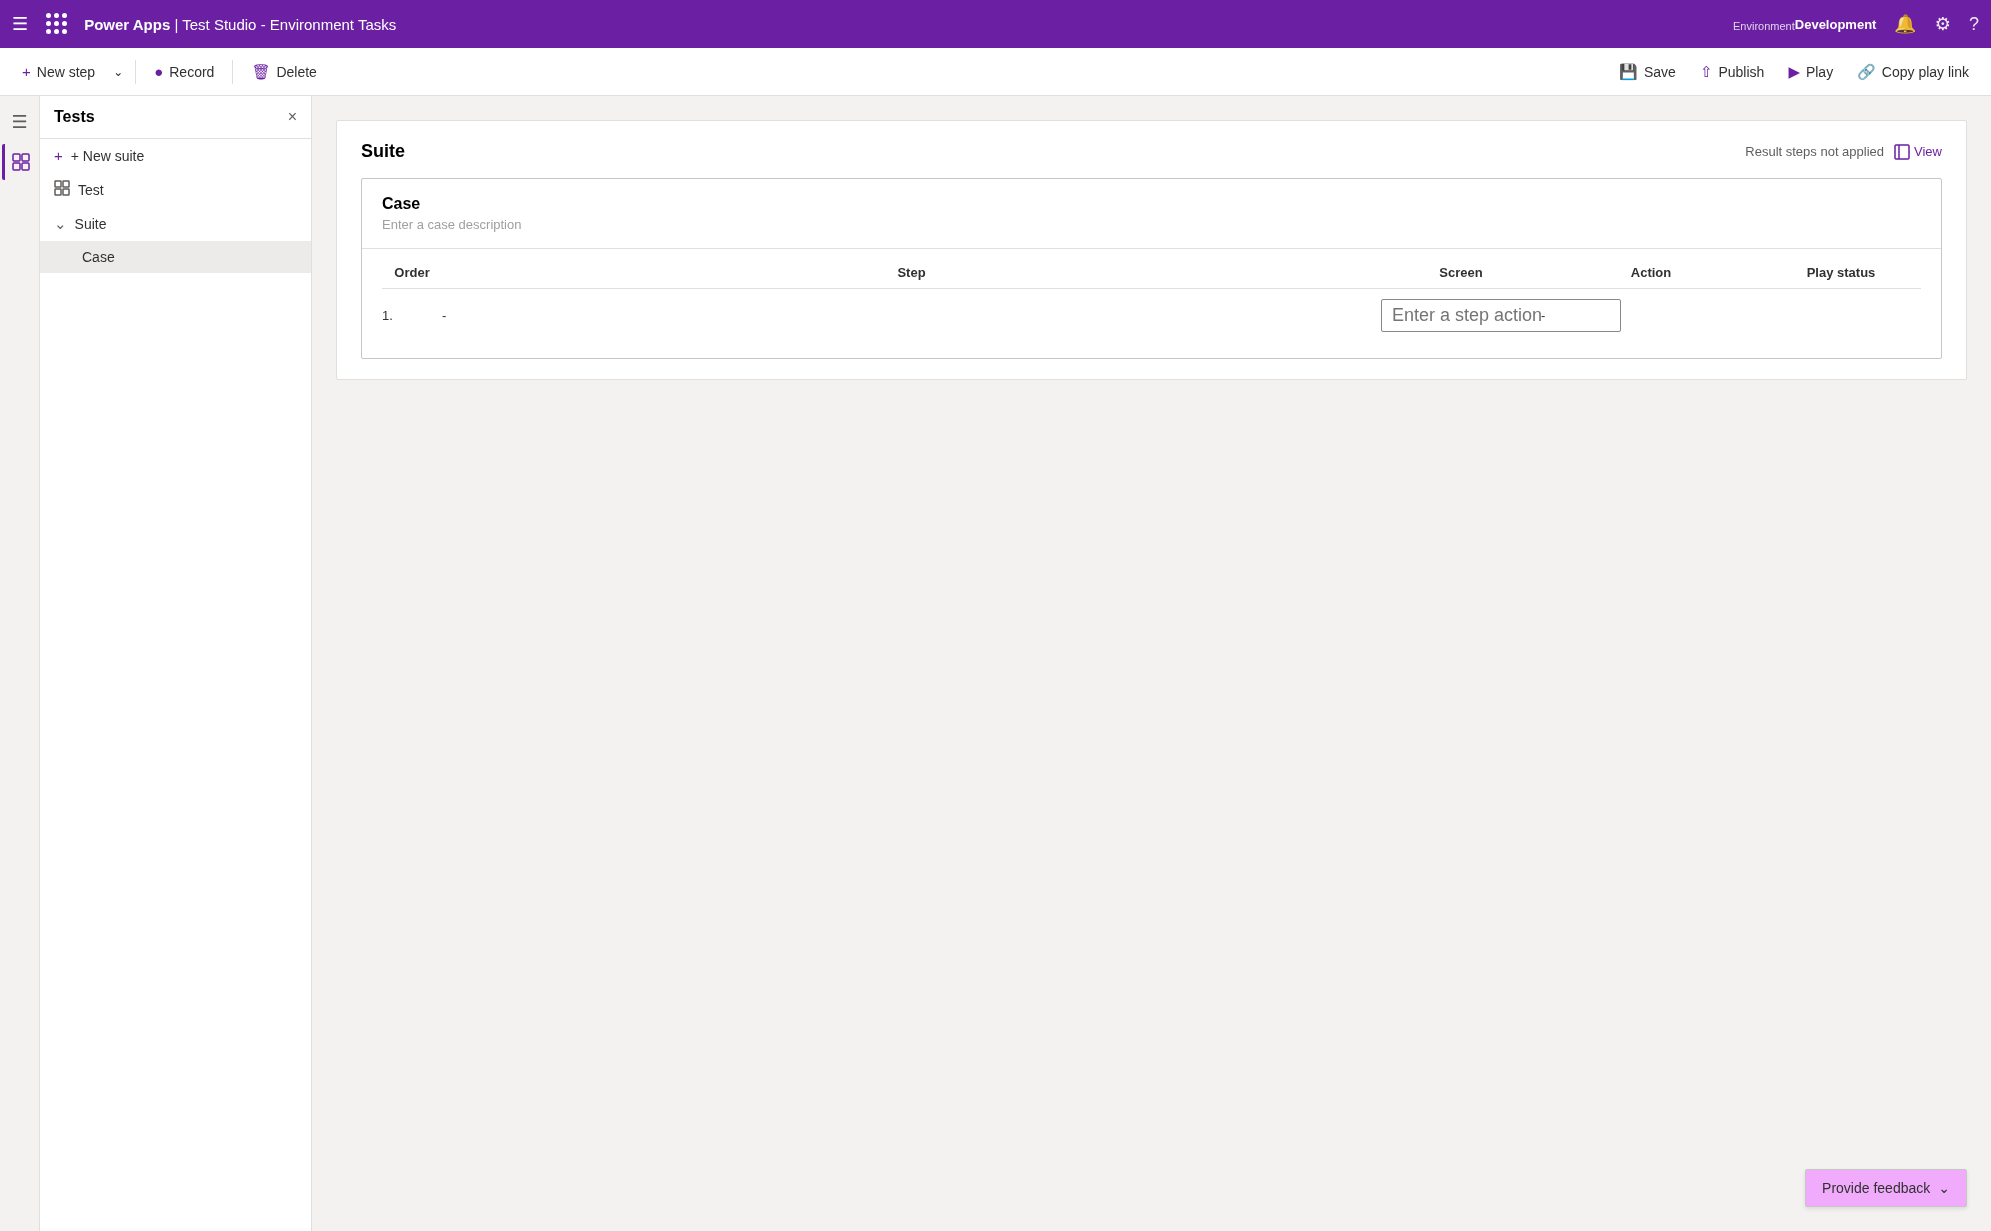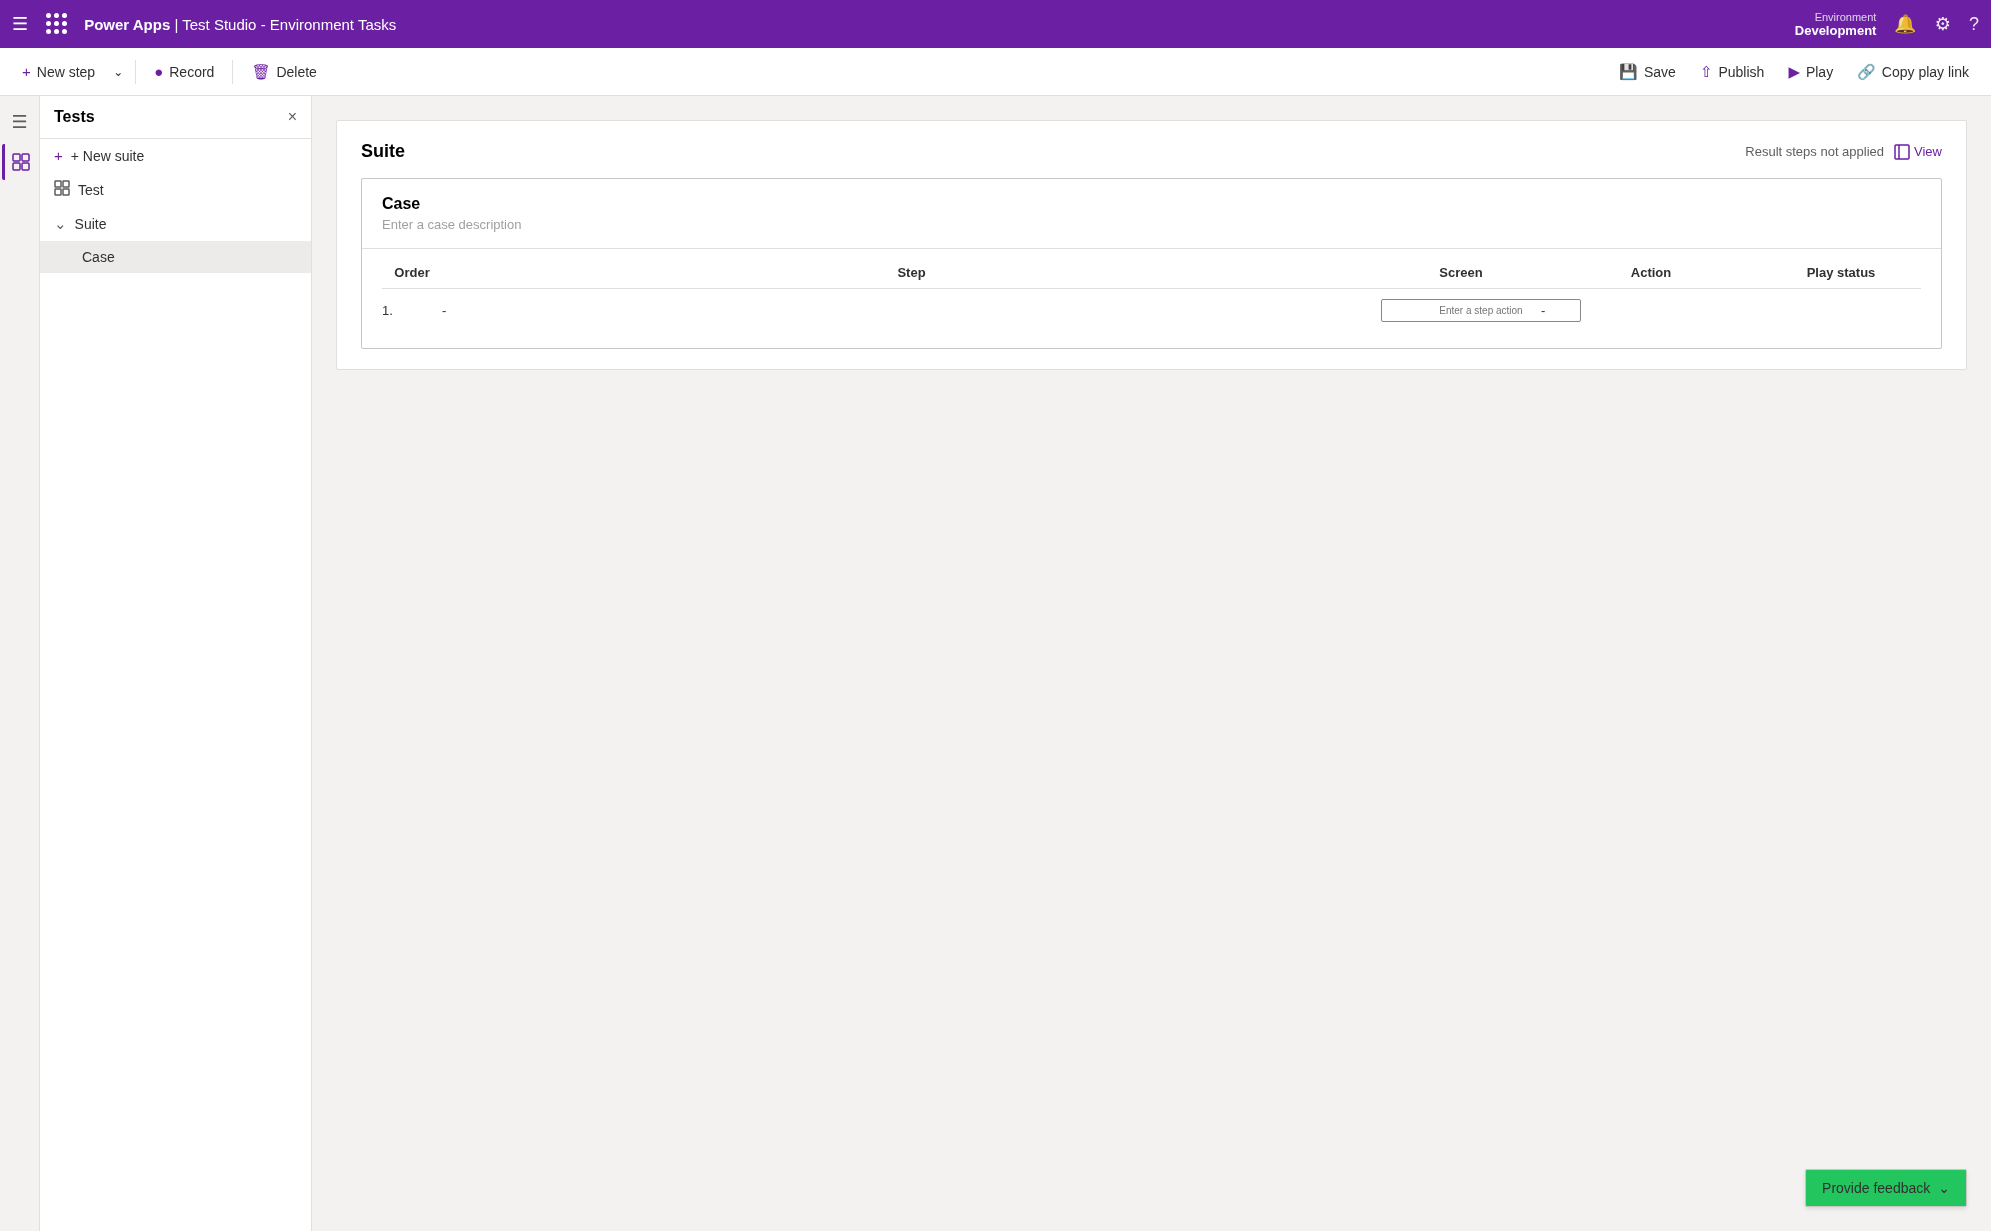--- a/index.html
+++ b/index.html
@@ -19,21 +19,21 @@
       display: grid;
       grid-template-columns: repeat(3,6px);
       grid-template-rows: repeat(3,6px);
       gap: 2px;
       margin-right: 6px;
     }
     .top-bar-dots span { width: 5px; height: 5px; background: white; border-radius: 50%; display: block; }
     .top-bar-title { font-size: 15px; font-weight: 400; flex: 1; }
     .top-bar-title strong { font-weight: 600; }
     .top-bar-right { display: flex; align-items: center; gap: 18px; font-size: 13px; }
-    .env-block { display: flex; flex-direction: column; align-items: flex-end; font-size: 11px; }
+    .env-block { display: flex; flex-direction: row; align-items: flex-end; font-size: 11px; }
     .env-block .env-label { opacity: 0.8; }
     .env-block .env-name { font-weight: 600; font-size: 13px; }
     .top-bar-icon { font-size: 18px; cursor: pointer; opacity: 0.9; }
 
     
     .toolbar {
       background: white;
       height: 48px;
       display: flex;
       align-items: center;
@@ -161,35 +161,34 @@
     }
     .steps-table-row {
       display: grid;
       grid-template-columns: 60px 1fr 160px 220px 160px;
       padding: 10px 0;
       font-size: 13px; color: #323130; align-items: center;
     }
     .step-action-input {
       border: 1px solid #8a8886;
       padding: 5px 10px;
-      font-size: 10px;
-      border-radius: 2px;
-      width: 200px;
+      font-size: 18px;
+      border-radius: 2px;
+      width: 240px;
       color: #a19f9d;
       outline: none;
-      text-align: center;
     }
 
     
     .feedback-btn {
       position: fixed;
       bottom: 24px;
       right: 24px;
       display: flex; align-items: center; gap: 8px;
-      background: #22c55e;
+      background: #f0abfc;
       border: 1px solid #c8c6c4;
       padding: 10px 16px;
       border-radius: 2px;
       cursor: pointer;
       font-size: 14px; color: #323130;
       box-shadow: 0 2px 4px rgba(0,0,0,0.1);
     }
 
     
     .hamburger { background: none; border: none; cursor: pointer; color: white; font-size: 18px; margin-right: 8px; }

